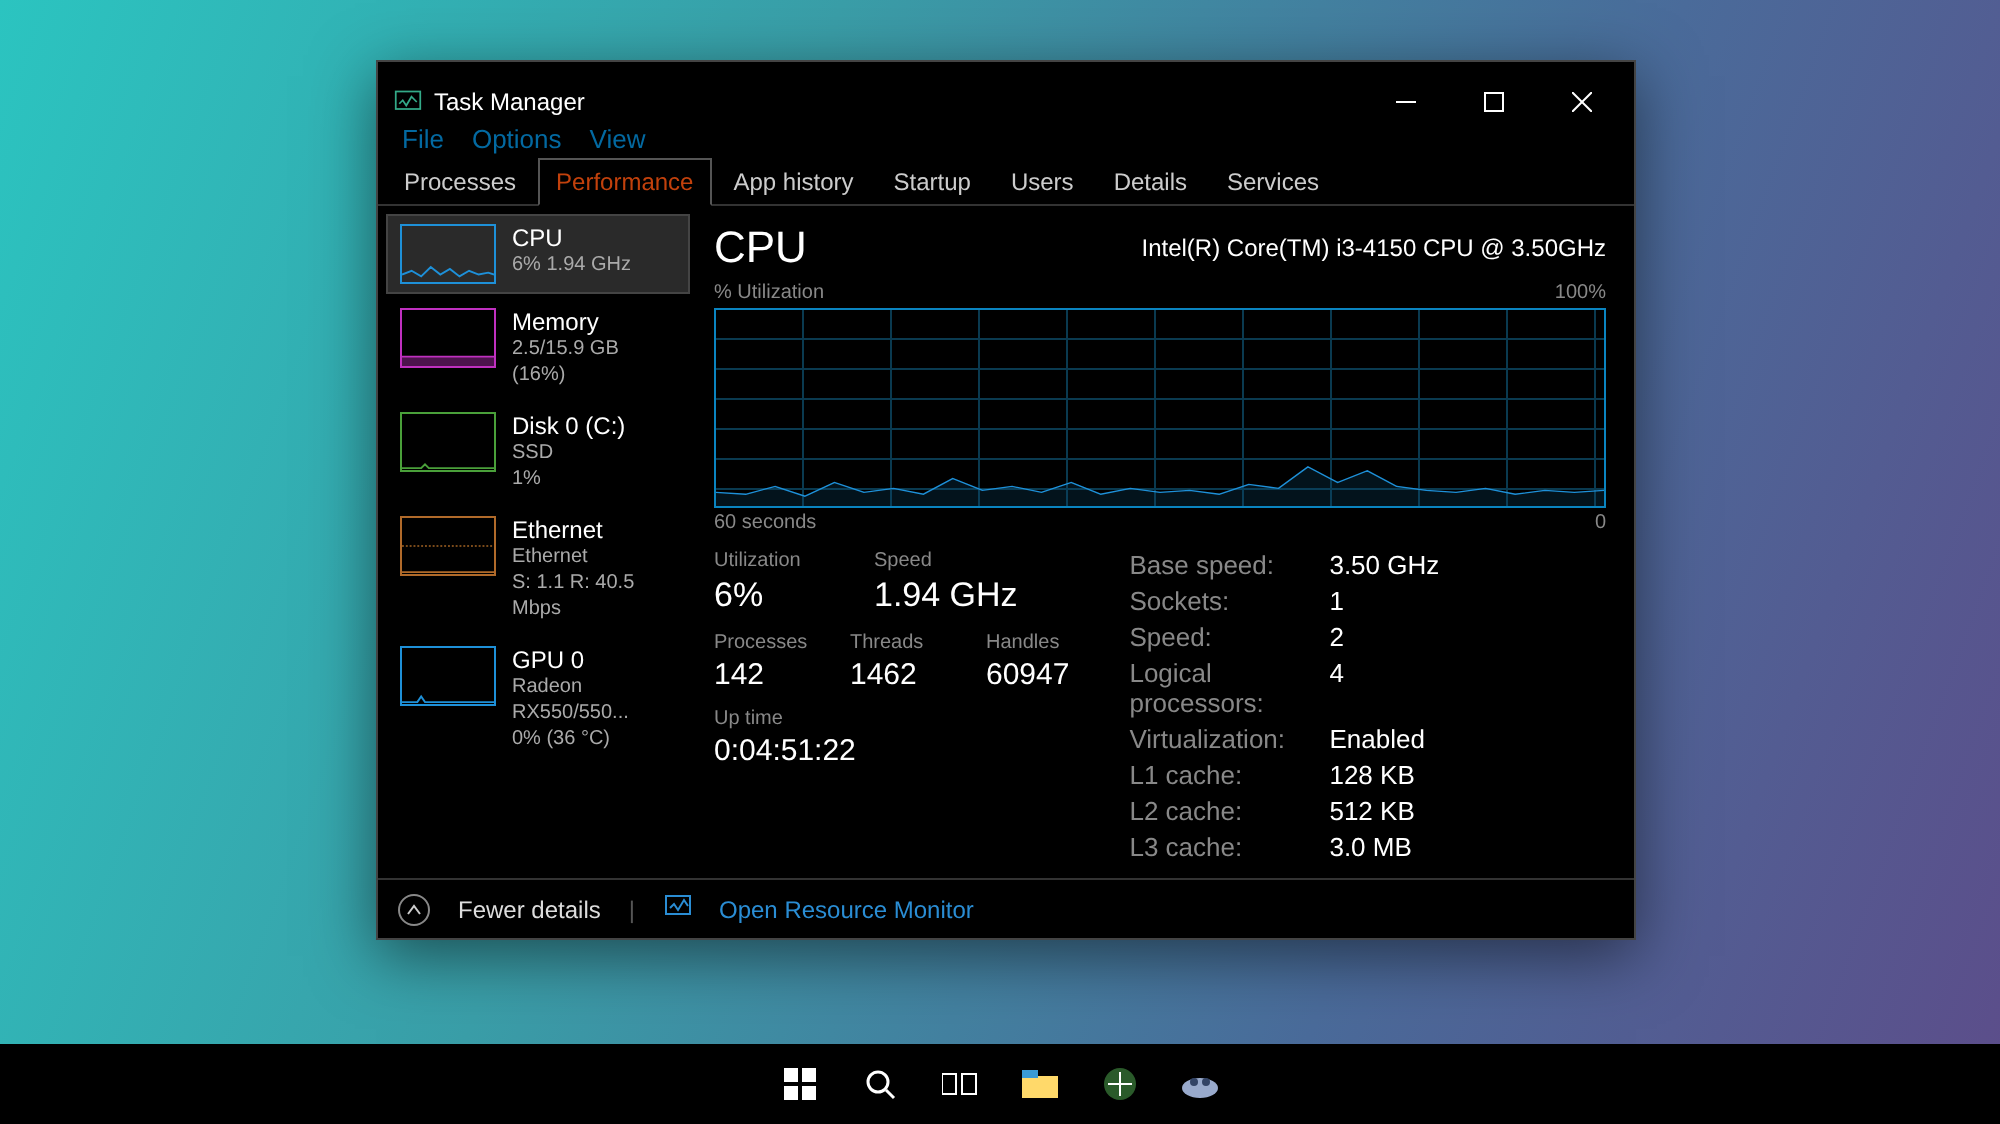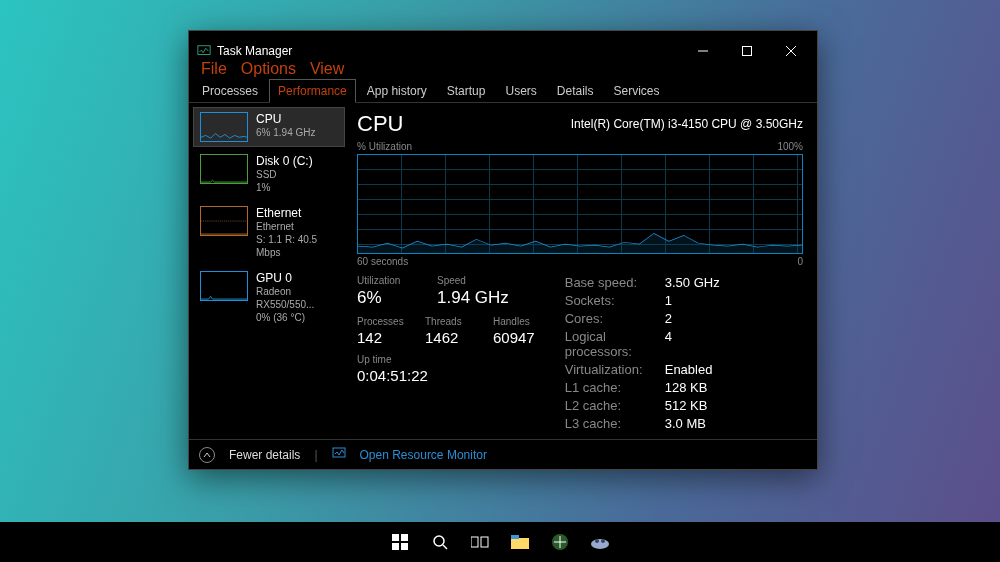--- a/index.html
+++ b/index.html
@@ -17,21 +17,21 @@
   .tray-icon { width:16px; height:16px; display:flex; align-items:center; justify-content:center; }
 
   
   .window { position:absolute; left:188px; top:30px; width:630px; height:440px; background:#000; color:#ddd; border:1px solid #444; box-shadow:0 8px 30px rgba(0,0,0,0.5); display:flex; flex-direction:column; font-size:12px; }
   .titlebar { height:28px; display:flex; align-items:center; padding:12px 4px 0 8px; }
   .title-icon { width:14px; height:14px; margin-right:6px; }
   .title-text { flex:1; font-size:12px; color:#fff; }
   .win-controls { display:flex; }
   .win-ctrl { width:44px; height:28px; display:flex; align-items:center; justify-content:center; color:#fff; }
   .menubar { height:20px; display:flex; gap:2px; padding:0 6px; align-items:center; }
-  .menu-item { padding:2px 6px; font-size:16px; color:#c2410c; }
+  .menu-item { padding:2px 6px; font-size:13px; color:#0369a1; }
   .tabs { height:24px; display:flex; border-bottom:1px solid #333; padding:0 4px; align-items:flex-end; }
   .tab { padding:4px 8px; font-size:12px; color:#ccc; border:1px solid transparent; border-bottom:none; margin-right:2px; }
   .tab.active { border-color:#555; border-bottom:1px solid #000; background:#000; color:#c2410c; position:relative; top:1px; }
 
   .content { flex:1; display:flex; overflow:hidden; }
   .sidebar { width:160px; padding:4px; display:flex; flex-direction:column; gap:2px; }
   .side-item { display:flex; gap:8px; padding:4px 6px; align-items:flex-start; border:1px solid transparent; }
   .side-item.selected { background:#2a2a2a; border-color:#444; }
   .mini-graph { width:48px; height:30px; border:1px solid; position:relative; overflow:hidden; flex-shrink:0; }
   .mini-graph svg { width:100%; height:100%; display:block; }
@@ -115,20 +115,32 @@
     <div class="sidebar">
       <div class="side-item selected">
         <div class="mini-graph" style="border-color:#1e90d8">
           <svg viewBox="0 0 48 30" preserveAspectRatio="none">
               <polyline points="0,26 5,24 10,27 15,22 20,26 25,23 30,27 35,24 40,26 45,25 48,26" stroke="#1e90d8" fill="none" stroke-width="1"></polyline>
             </svg>
         </div>
         <div class="side-text">
           <div class="side-title">CPU</div>
           <div class="side-sub">6% 1.94 GHz</div>
+        </div>
+      </div>
+      <div class="side-item">
+        <div class="mini-graph" style="border-color:#c030c0">
+          <svg viewBox="0 0 48 30" preserveAspectRatio="none">
+              <rect x="0" y="25" width="48" height="5" fill="#c030c0" opacity="0.4"></rect>
+              <line x1="0" y1="25" x2="48" y2="25" stroke="#c030c0"></line>
+            </svg>
+        </div>
+        <div class="side-text">
+          <div class="side-title">Memory</div>
+          <div class="side-sub">2.5/15.9 GB (16%)</div>
         </div>
       </div>
       <div class="side-item">
         <div class="mini-graph" style="border-color:#4aa03a">
           <svg viewBox="0 0 48 30" preserveAspectRatio="none">
               <polyline points="0,29 10,29 12,27 14,29 48,29" stroke="#4aa03a" fill="none"></polyline>
             </svg>
         </div>
         <div class="side-text">
           <div class="side-title">Disk 0 (C:)</div>
@@ -208,21 +220,21 @@
             </div>
           <div class="stat-row-values small">
               <span>0:04:51:22</span>
             </div>
         </div>
         <div class="kv">
           <span class="k">Base speed:</span>
             <span class="v">3.50 GHz</span>
           <span class="k">Sockets:</span>
             <span class="v">1</span>
-          <span class="k">Cores:</span>
+          <span class="k">Speed:</span>
             <span class="v">2</span>
           <span class="k">Logical processors:</span>
             <span class="v">4</span>
           <span class="k">Virtualization:</span>
             <span class="v">Enabled</span>
           <span class="k">L1 cache:</span>
             <span class="v">128 KB</span>
           <span class="k">L2 cache:</span>
             <span class="v">512 KB</span>
           <span class="k">L3 cache:</span>

